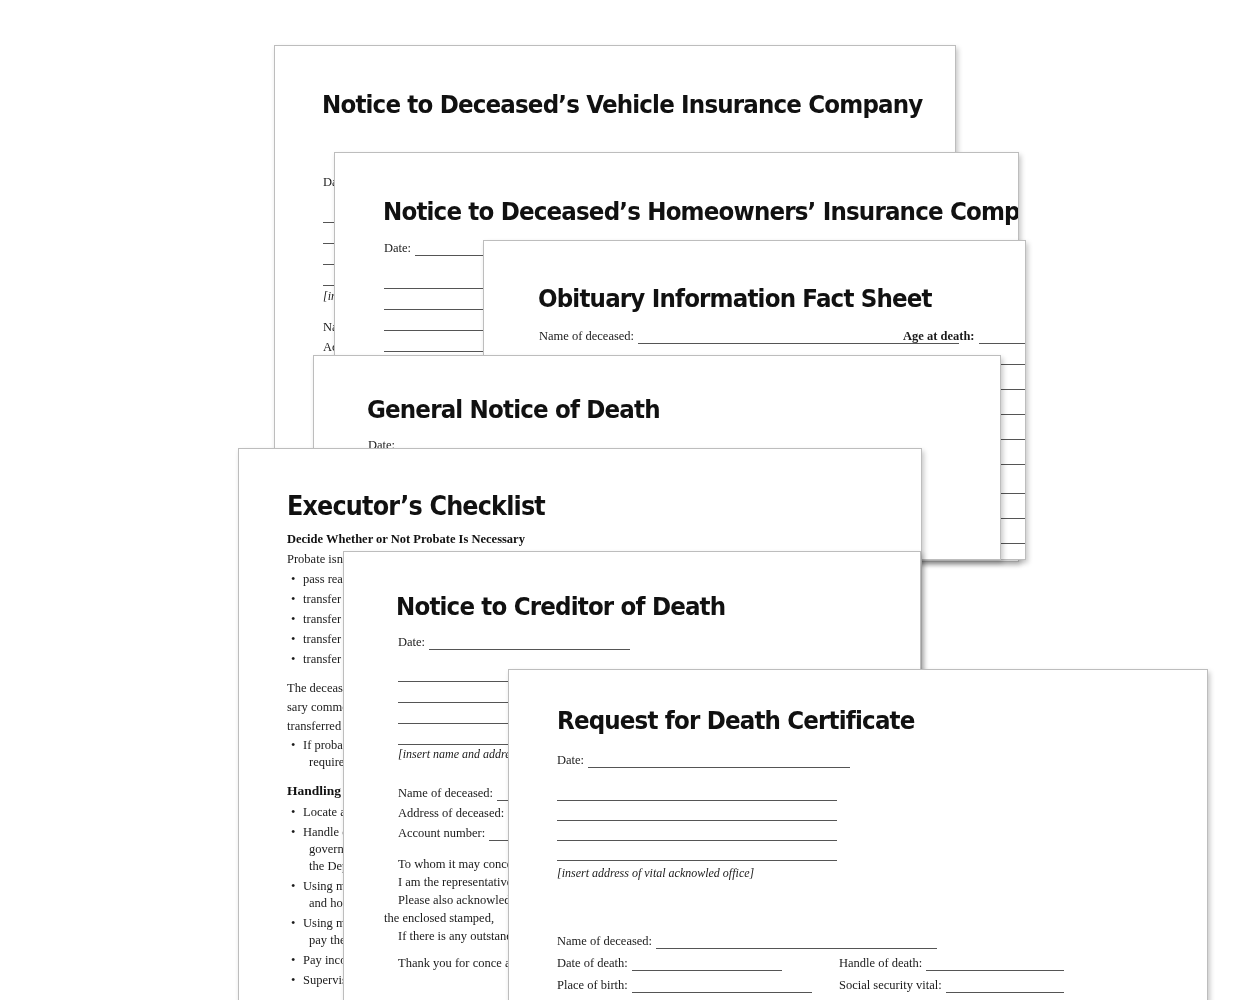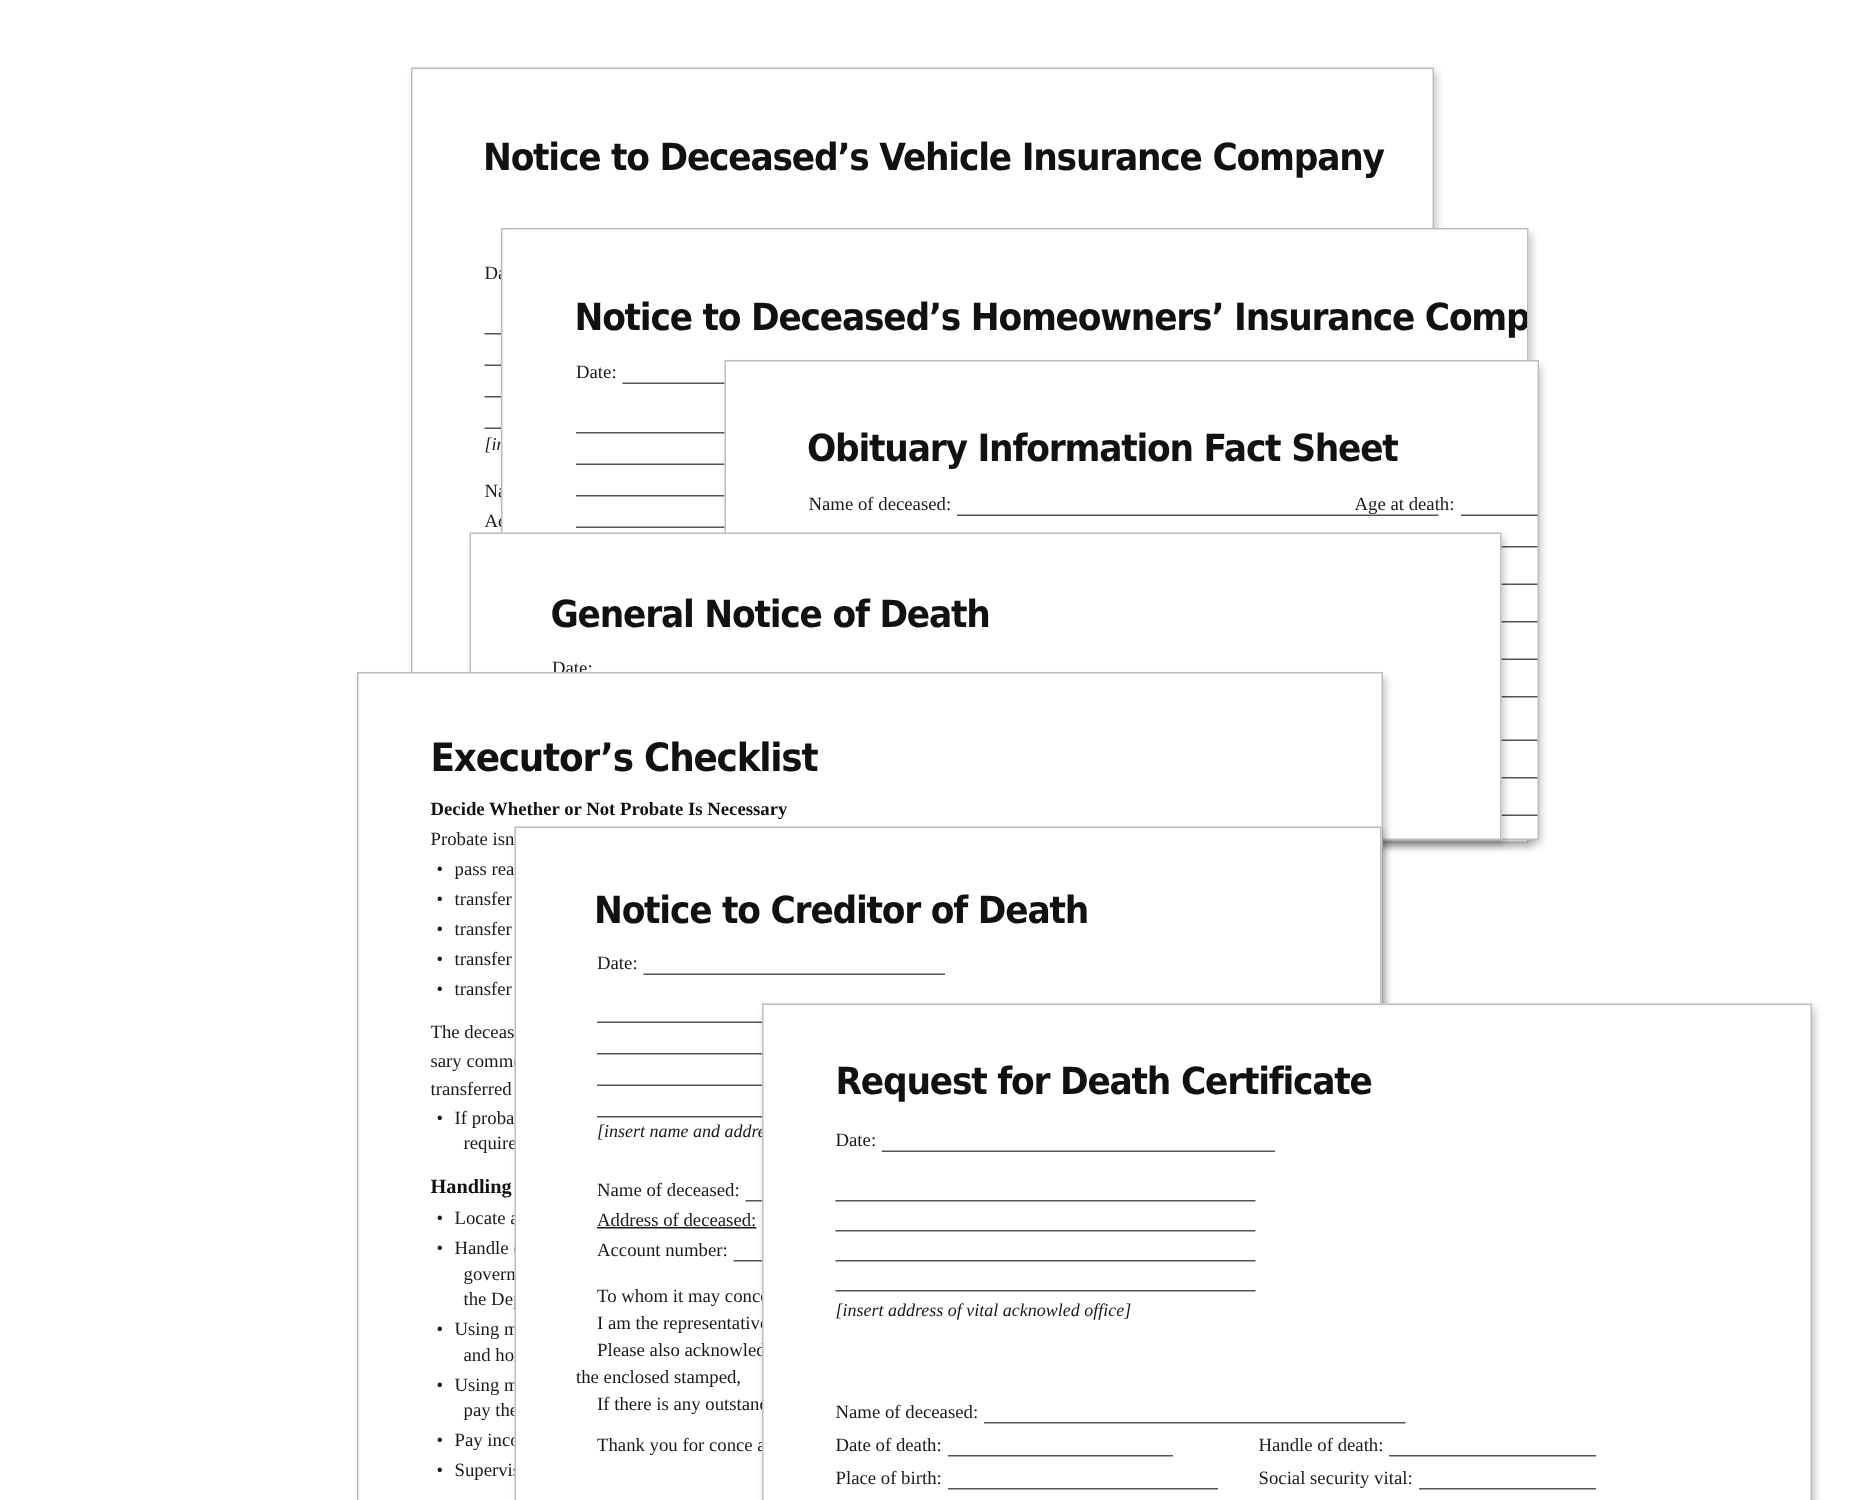--- a/index.html
+++ b/index.html
@@ -147,21 +147,21 @@
     <div class="blankline" style="position:absolute; left:49px; top:219px; width:180px;"></div>
   </div>
 
   <div class="page" style="left:483px; top:240px; width:543px; height:320px; z-index:3;">
     <div class="doc-title" style="position:absolute; left:54px; top:43px;">Obituary Information Fact Sheet</div>
 
     <div class="rowline serif-sm" style="position:absolute; left:55px; top:88px; width:420px;">
       <span>Name of deceased:</span>
       <span class="fill" style="flex:1;"></span>
     </div>
-    <div class="rowline serif-sm" style="position:absolute; left:419px; top:88px; width:135px;">
+    <div class="rowline serif-sm" style="position:absolute; left:419px; top:88px; width:135px;font-weight:bold;">
       <span>Age at death:</span>
       <span class="fill" style="flex:1;"></span>
     </div>
 
     <div class="blankline" style="position:absolute; left:470px; top:123px; width:78px;"></div>
     <div class="blankline" style="position:absolute; left:470px; top:148px; width:78px;"></div>
     <div class="blankline" style="position:absolute; left:470px; top:173px; width:78px;"></div>
     <div class="blankline" style="position:absolute; left:470px; top:198px; width:78px;"></div>
     <div class="blankline" style="position:absolute; left:470px; top:223px; width:78px;"></div>
     <div class="blankline" style="position:absolute; left:470px; top:252px; width:78px;"></div>
@@ -225,21 +225,21 @@
     <div class="blankline" style="position:absolute; left:54px; top:150px; width:172px;"></div>
     <div class="blankline" style="position:absolute; left:54px; top:171px; width:172px;"></div>
     <div class="blankline" style="position:absolute; left:54px; top:192px; width:172px;"></div>
 
     <div class="italic-note" style="position:absolute; left:54px; top:195px;">[insert name and address</div>
 
     <div class="rowline serif-sm" style="position:absolute; left:54px; top:234px; width:180px;">
       <span>Name of deceased:</span>
       <span class="fill" style="flex:1;"></span>
     </div>
-    <div class="rowline serif-sm" style="position:absolute; left:54px; top:254px; width:180px;text-decoration:underline;">
+    <div class="rowline serif-sm" style="position:absolute; left:54px; top:254px; width:180px;">
       <span>Address of deceased:</span>
       <span class="fill" style="flex:1;"></span>
     </div>
     <div class="rowline serif-sm" style="position:absolute; left:54px; top:274px; width:180px;">
       <span>Account number:</span>
       <span class="fill" style="flex:1;"></span>
     </div>
 
     <div class="para" style="position:absolute; left:54px; top:305px;">To whom it may conce</div>
     <div class="para" style="position:absolute; left:54px; top:323px;">I am the representative</div>

